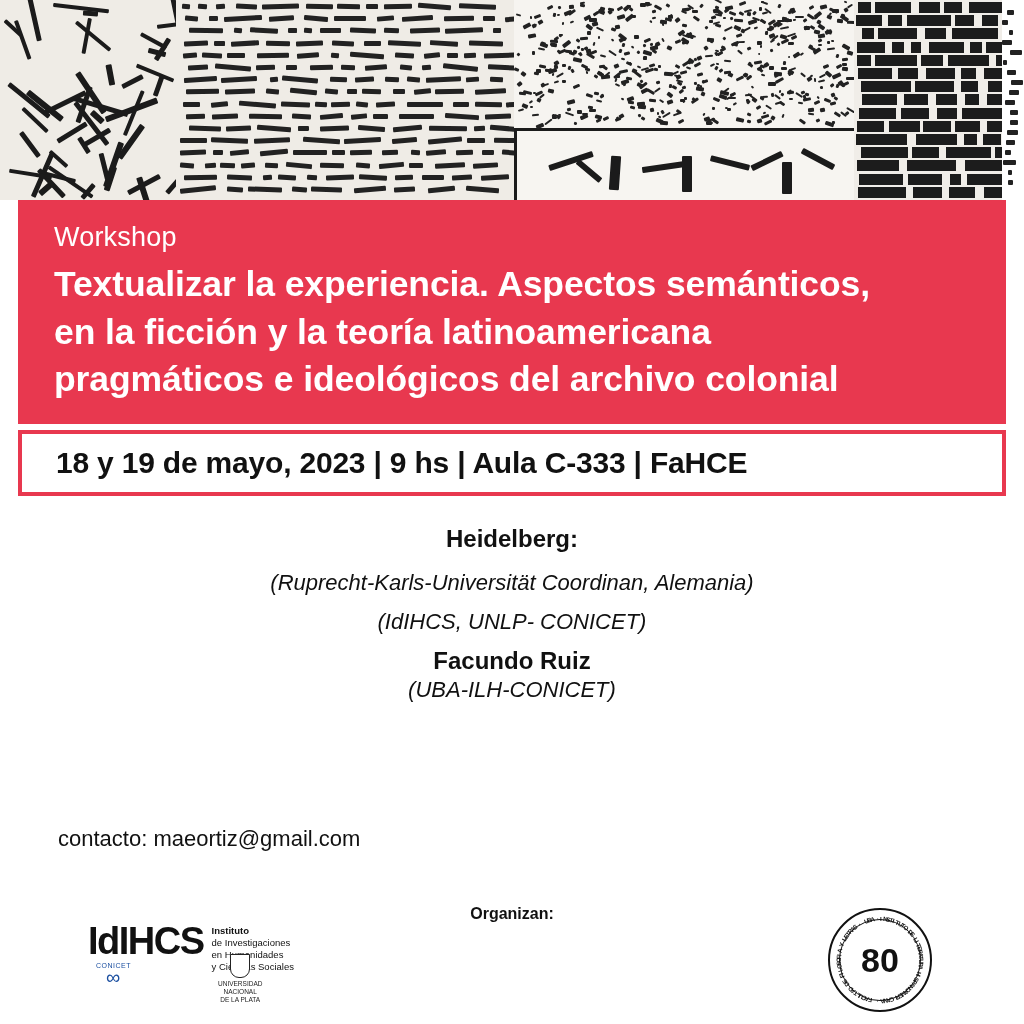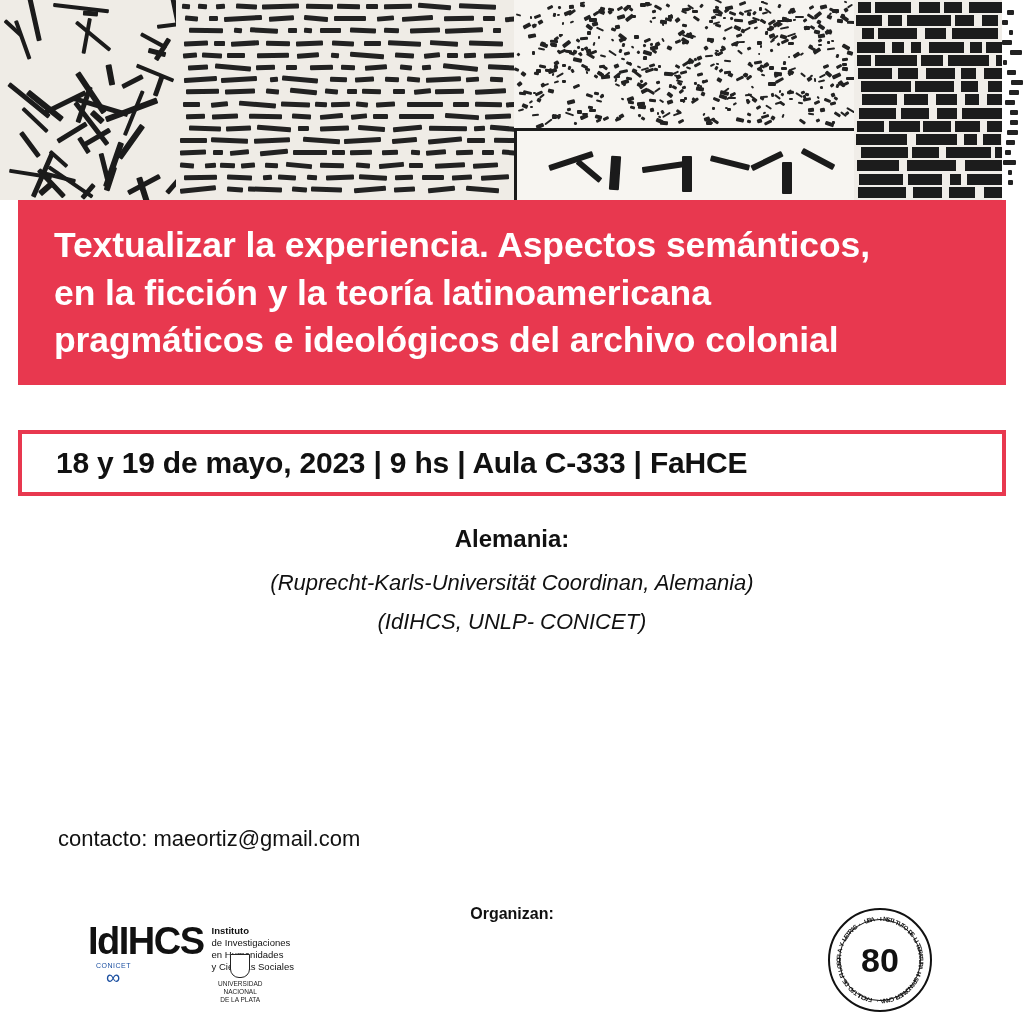--- a/index.html
+++ b/index.html
@@ -1159,40 +1159,45 @@
       <div class="tline" style="width: 10.9561px; left: 4.70244px; top: 130px;"></div>
       <div class="tline" style="width: 9.22317px; left: 4.16078px; top: 140px;"></div>
       <div class="tline" style="width: 5.49721px; left: 3.09003px; top: 150px;"></div>
       <div class="tline" style="width: 12.1504px; left: 1.38282px; top: 160px;"></div>
       <div class="tline" style="width: 4.32269px; left: 5.58562px; top: 170px;"></div>
       <div class="tline" style="width: 5.52243px; left: 5.95461px; top: 180px;"></div>
     </div>
 </div>
 
 <div class="title-block">
+  <div class="kicker">Workshop</div>
   <div class="main-title">Textualizar la experiencia. Aspectos semánticos,</div>
   <div class="main-title">en la ficción y la teoría latinoamericana</div>
   <div class="main-title">pragmáticos e ideológicos del archivo colonial</div>
 </div>
 
 <div class="date-bar">
   <div class="date-text">18 y 19 de mayo, 2023 | 9 hs | Aula C-333 | FaHCE</div>
 </div>
 
 <div class="credits">
-  <div class="coord-label">Alemania:</div>
+  <div class="coord-label">Heidelberg:</div>
 
   <div class="person">
     <div class="person-aff">(Ruprecht-Karls-Universität Coordinan, Alemania)</div>
   </div>
 
   <div class="person">
     <div class="person-aff">(IdIHCS, UNLP- CONICET)</div>
   </div>
 
+  <div class="person">
+    <div class="person-name">Facundo Ruiz</div>
+    <div class="person-aff">(UBA-ILH-CONICET)</div>
+  </div>
 </div>
 
 <div class="contact">contacto: maeortiz@gmail.com</div>
 
 <div class="organizan-label">Organizan:</div>
 
 <div class="logos">
 
   <div class="logo-idihcs">
     <div class="idihcs-word">

